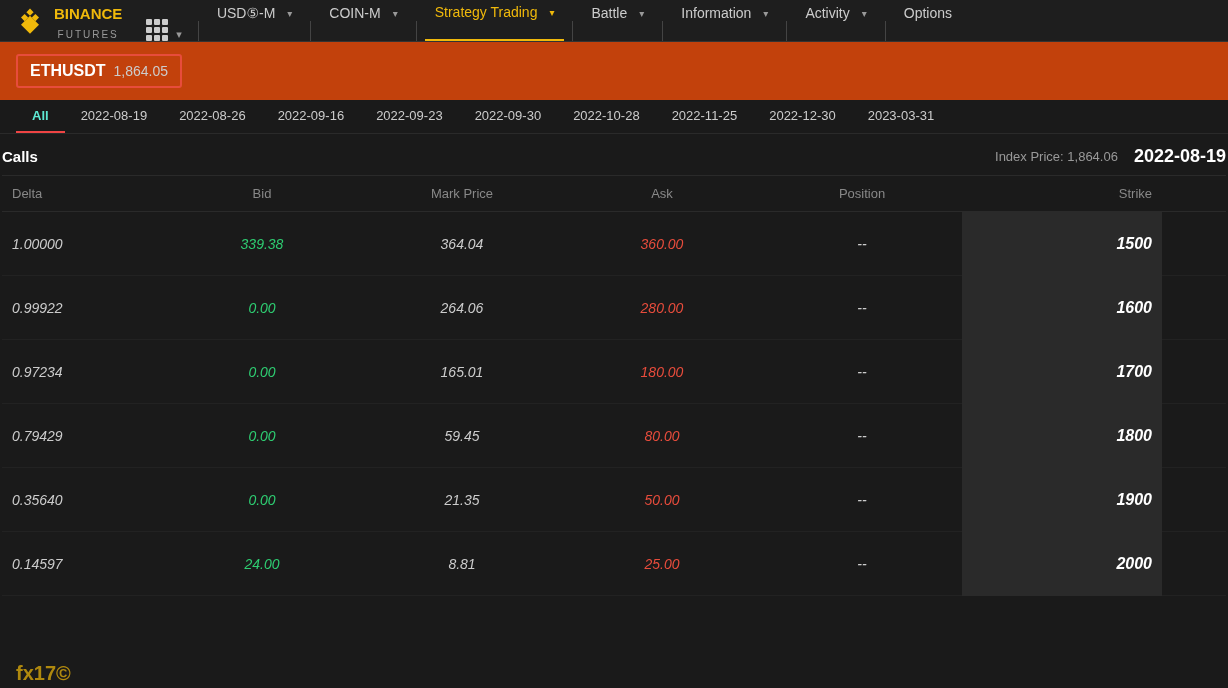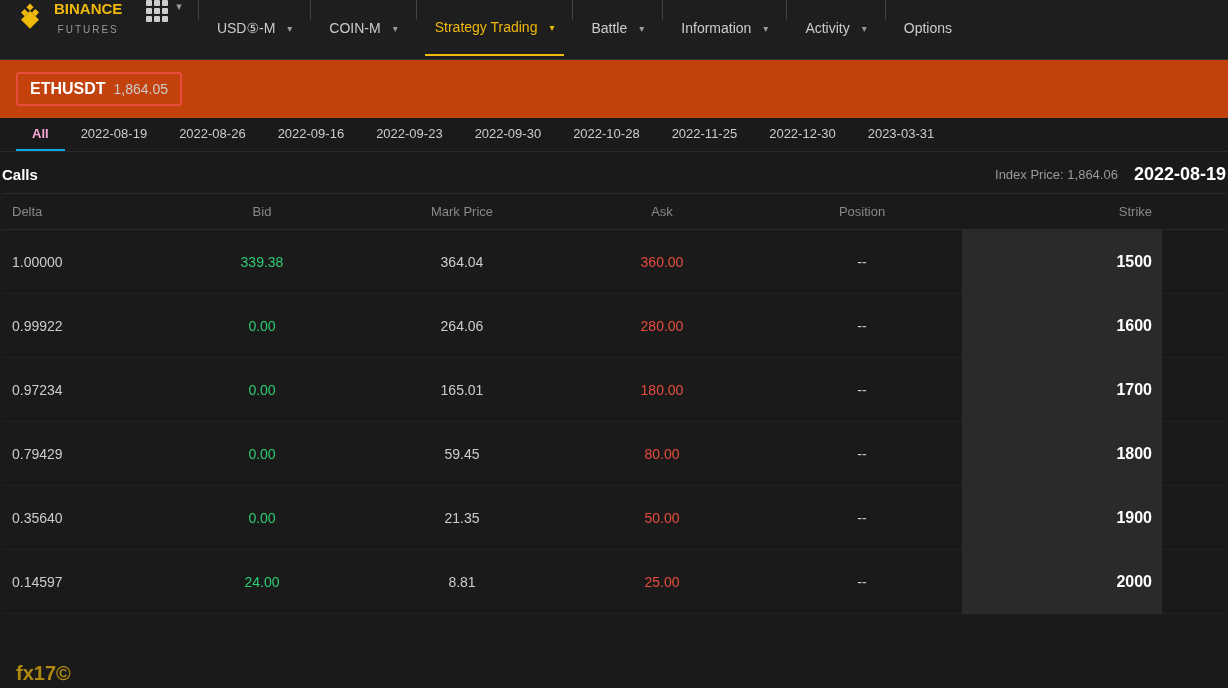--- a/index.html
+++ b/index.html
@@ -10,22 +10,22 @@
       font-size: 14px;
       width: 1228px;
       min-height: 688px;
       overflow-x: hidden;
     }
 
     
     .navbar {
       background: #1e1e1e;
       display: flex;
-      align-items: flex-start;
-      height: 60px;
+      align-items: flex-end;
+      height: 42px;
       padding: 0 12px;
       border-bottom: 1px solid #333;
       gap: 4px;
     }
     .nav-logo {
       display: flex;
       align-items: center;
       gap: 6px;
       margin-right: 8px;
     }
@@ -106,22 +106,22 @@
     }
     .date-tab {
       padding: 8px 16px;
       color: #ccc;
       cursor: pointer;
       font-size: 13px;
       white-space: nowrap;
       border-bottom: 2px solid transparent;
     }
     .date-tab.active {
-      color: #f9a8d4;
-      border-bottom: 2px solid #0ea5e9;
+      color: #5eead4;
+      border-bottom: 2px solid #ef4444;
       font-weight: 600;
     }
 
     
     .options-container {
       padding: 0 2px;
     }
 
     
     .calls-header {
@@ -167,20 +167,21 @@
     .col-header:last-child { text-align: right; padding-right: 10px; }
 
     
     .data-row {
       display: grid;
       grid-template-columns: 160px 200px 200px 200px 200px 200px;
       padding: 0;
       border-bottom: 1px solid #222;
       height: 64px;
       align-items: center;
+      font-style: italic;
     }
     .cell {
       text-align: center;
       font-size: 14px;
       color: #ccc;
       padding: 0 10px;
     }
     .cell:first-child { text-align: left; }
     .cell.strike {
       text-align: right;

